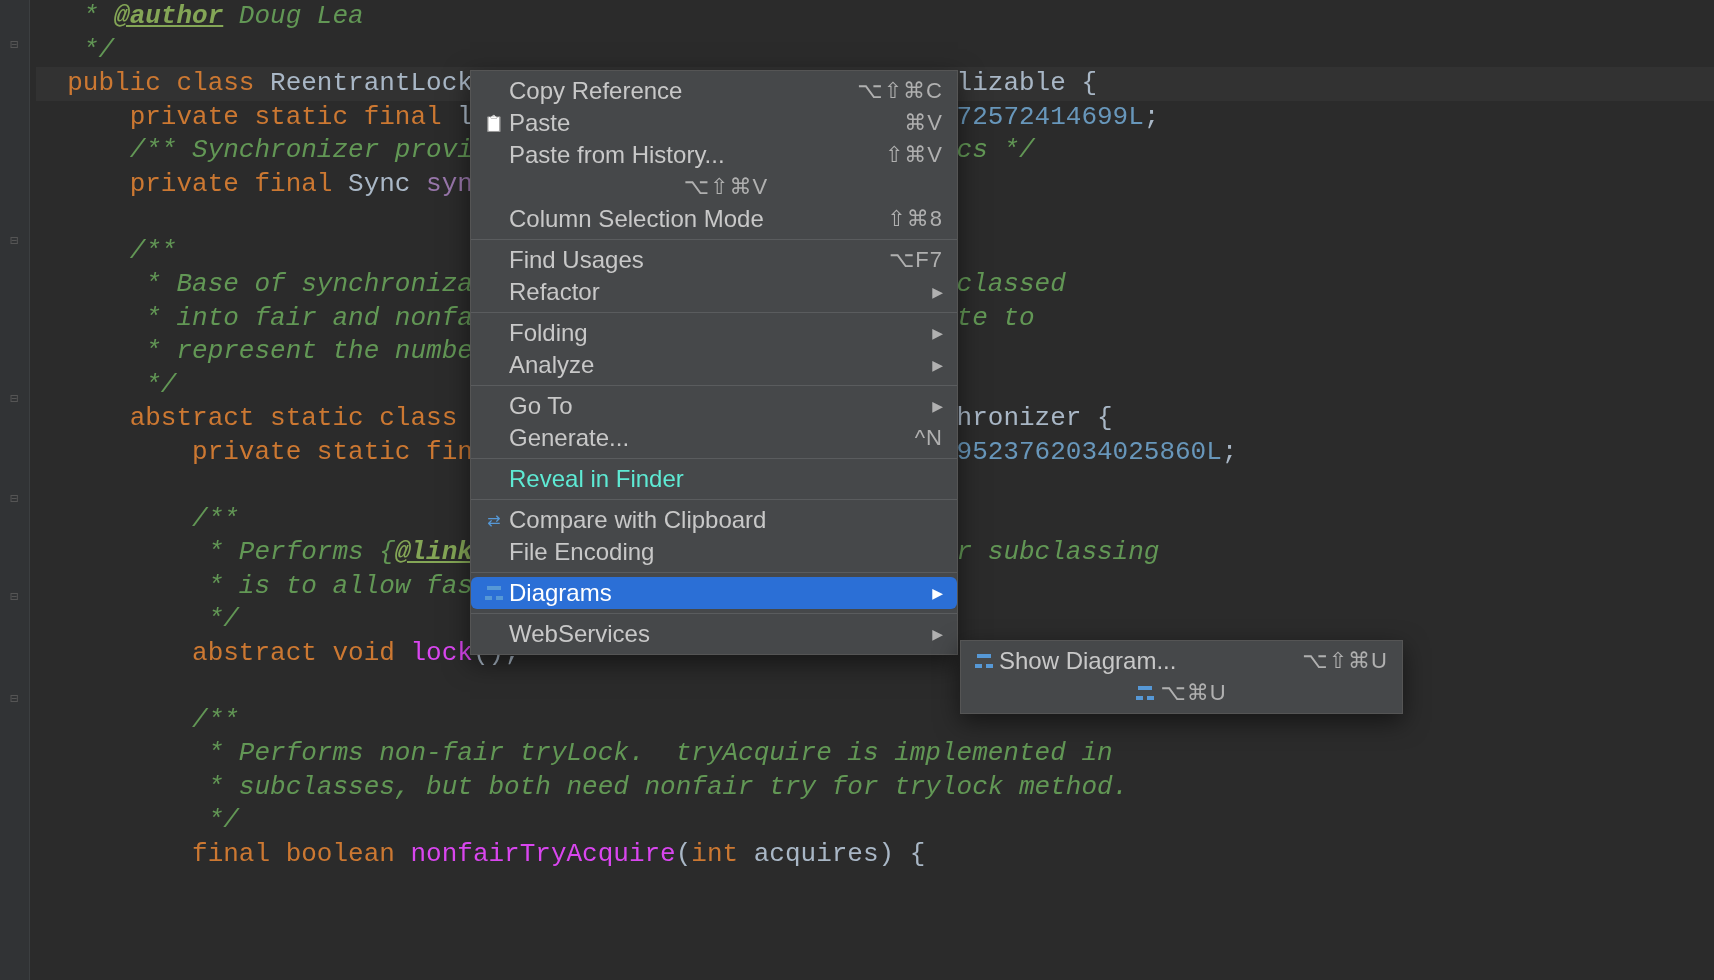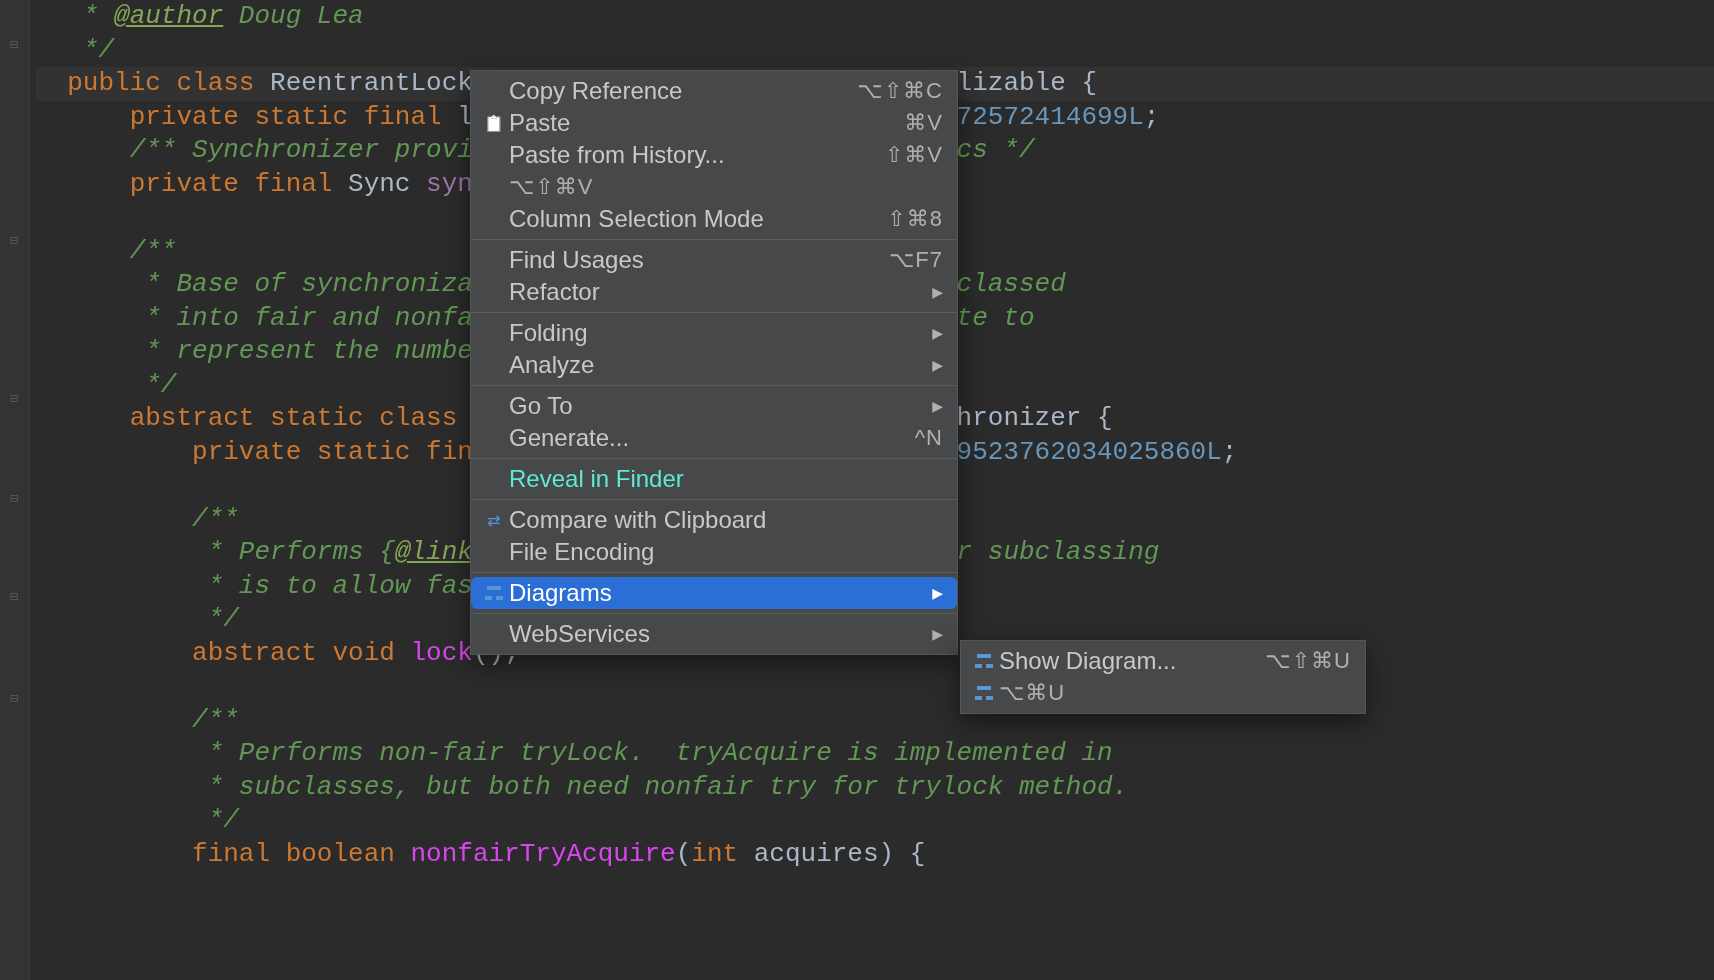--- a/index.html
+++ b/index.html
@@ -38,21 +38,21 @@
   position: absolute;
   left: 30px;
   top: 0;
   right: 0;
   padding-left: 6px;
   white-space: pre;
 }
 .line { height: 33.5px; line-height: 33.5px; }
 .kw { color: #cc7832; }
 .comment { color: #629755; font-style: italic; }
-.comment-tag { color: #84a656; font-style: italic; font-weight: normal; text-decoration: underline; }
+.comment-tag { color: #84a656; font-style: italic; font-weight: bold; text-decoration: underline; }
 .class-name { color: #a9b7c6; }
 .type { color: #a9b7c6; }
 .field { color: #9876aa; }
 .num { color: #6897bb; }
 .method { color: #d946ef; }
 .ident { color: #a9b7c6; }
 .highlight-line { background: #323232; }
 
 .context-menu {
   position: absolute;
@@ -64,35 +64,36 @@
   box-shadow: 0 8px 24px rgba(0,0,0,0.5);
   font-family: -apple-system, 'Helvetica Neue', Arial, sans-serif;
   font-size: 24px;
   color: #c8c8c8;
   padding: 4px 0;
 }
 .submenu {
   position: absolute;
   left: 960px;
   top: 640px;
-  width: 406px;
+  width: 443px;
   background: #46484a;
   border: 1px solid #555;
   box-shadow: 0 8px 24px rgba(0,0,0,0.5);
   font-family: -apple-system, 'Helvetica Neue', Arial, sans-serif;
   font-size: 24px;
   color: #c8c8c8;
   padding: 4px 0;
 }
 .menu-item {
   display: flex;
   align-items: center;
   height: 32px;
   padding: 0 14px 0 8px;
   position: relative;
+  justify-content: center;
 }
 .menu-item .icon-slot {
   width: 30px;
   display: flex;
   align-items: center;
   justify-content: center;
   font-size: 18px;
   color: #aaa;
 }
 .menu-item .label { flex: 1; }

